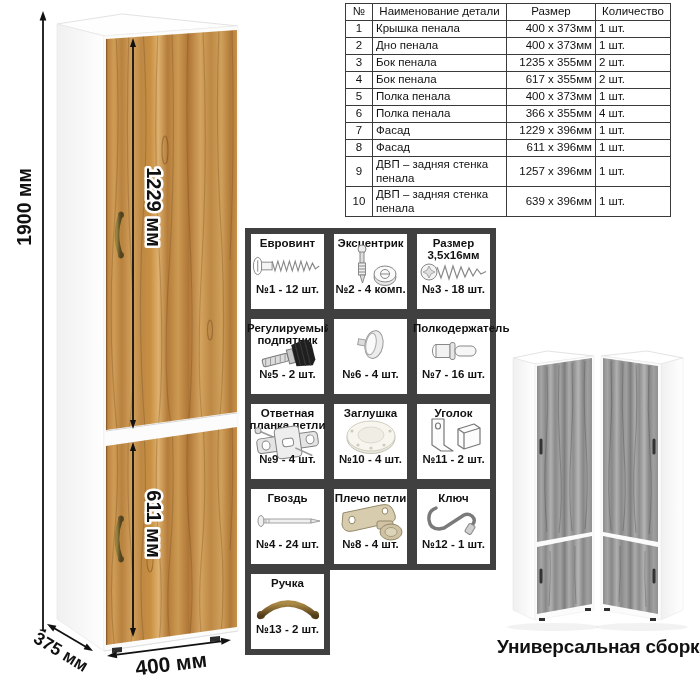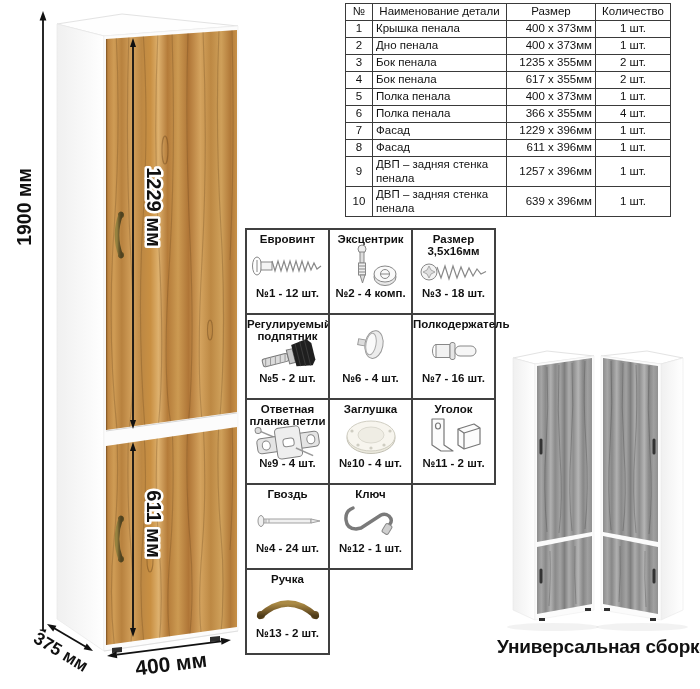--- a/index.html
+++ b/index.html
@@ -18,29 +18,29 @@
   }
   #parts-table th,#parts-table td{
     border:1px solid #3a3a3a;padding:1px 3px;line-height:1.18;vertical-align:middle;
     overflow:hidden;
   }
   #parts-table th{font-weight:normal;text-align:center;height:14px}
   #parts-table td{height:14px}
   .col-num{width:20px;text-align:center}
   .col-name{width:127px;text-align:left}
   .col-size{width:82px;text-align:right}
-  .col-qty{width:68px;text-align:center}
+  .col-qty{width:68px;}
 
   
   #hardware-grid{position:absolute;left:245px;top:228px}
   .hw-row{display:flex}
   .hw-row + .hw-row .hw-cell{margin-top:-2px}
   .hw-cell{
     box-sizing:border-box;width:85px;height:87px;
-    border:2px solid #404040;background:#fff;
+    border:6px solid #404040;background:#fff;
     display:flex;flex-direction:column;align-items:center;
   }
   .hw-cell + .hw-cell{margin-left:-2px}
   .hw-title,.hw-sub{
     font-size:11.5px;font-weight:bold;text-align:center;line-height:1.08;
     padding:3px 1px 0 1px;width:81px;
   }
   .hw-sub{padding-top:0}
   .hw-icon{flex:1;display:flex;align-items:center;justify-content:center;width:100%;min-height:0}
   .hw-count{font-size:11.5px;font-weight:bold;padding-bottom:14px;white-space:nowrap}
@@ -397,20 +397,34 @@
           <ellipse cx="8" cy="8" rx="3" ry="5.5" fill="#f0f0f0" stroke="#999"></ellipse>
           <rect x="11" y="6" width="47" height="4" fill="#f0f0f0" stroke="#999" stroke-width="0.9"></rect>
           <polygon points="58,6 58,10 67,8" fill="#e8e8e8" stroke="#999" stroke-width="0.9"></polygon>
           <line x1="13" y1="6" x2="13" y2="10" stroke="#aaa"></line>
             <line x1="16" y1="6" x2="16" y2="10" stroke="#aaa"></line>
         </svg>
       </div>
       <div class="hw-count">№4 - 24 шт.</div>
     </div>
     <div class="hw-cell">
+      <div class="hw-title">Плечо петли</div>
+      <div class="hw-icon">
+        <svg width="72" height="44" viewBox="0 0 72 44">
+          <path d="M8,14 L46,6 q9,-2 12,5 l2,5 q2,6 -6,8 L18,32 q-9,2 -11,-6 z" fill="#d8ccae" stroke="#95896a"></path>
+          <ellipse cx="17" cy="21" rx="3.2" ry="3.8" fill="#fff" stroke="#95896a"></ellipse>
+          <ellipse cx="50" cy="12" rx="2.8" ry="3.2" fill="#fff" stroke="#95896a"></ellipse>
+          <rect x="42" y="22" width="16" height="8" rx="2" fill="#cfc3a4" stroke="#95896a"></rect>
+          <ellipse cx="56" cy="33" rx="11" ry="8" fill="#cfc2a2" stroke="#95896a"></ellipse>
+          <ellipse cx="56" cy="33" rx="6" ry="4.5" fill="#ddd3b8" stroke="#a79c7c"></ellipse>
+        </svg>
+      </div>
+      <div class="hw-count">№8 - 4 шт.</div>
+    </div>
+    <div class="hw-cell">
       <div class="hw-title">Ключ</div>
       <div class="hw-icon">
         <svg width="64" height="42" viewBox="0 0 64 42">
           <path d="M14,8 q-8,3 -7,12 q1,9 10,9 l5,-1 20,-13 q4,-2 8,1 q4,4 1,8 l-2,3" fill="none" stroke="#7a7a7a" stroke-width="3.4" stroke-linecap="round" stroke-linejoin="round"></path>
           <rect x="44.5" y="24" width="7" height="10" rx="2" transform="rotate(32 48 29)" fill="#cfcfcf" stroke="#888"></rect>
         </svg>
       </div>
       <div class="hw-count">№12 - 1 шт.</div>
     </div>
   </div>

